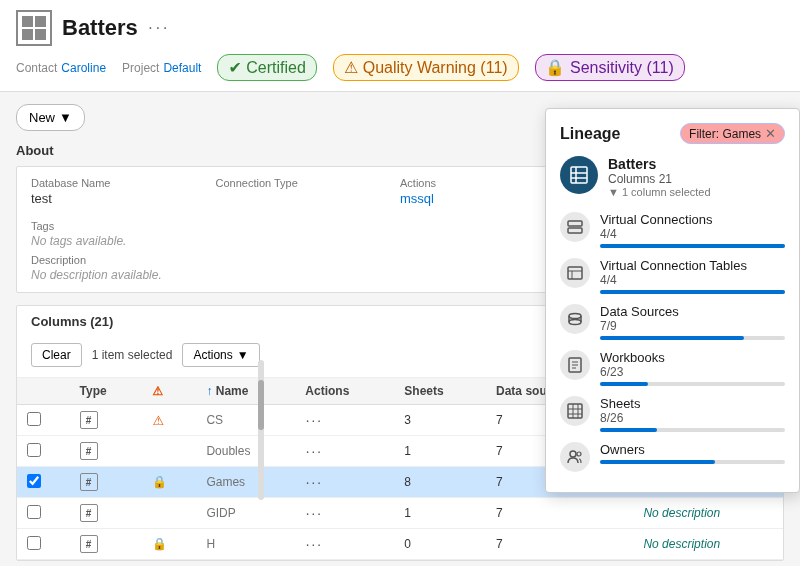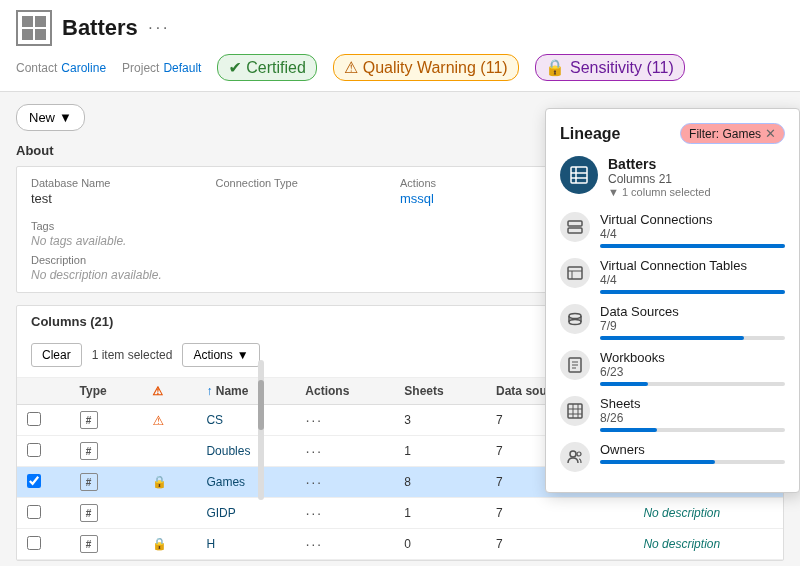--- a/index.html
+++ b/index.html
@@ -49,21 +49,21 @@
     .clear-btn { padding: 4px 10px; background: #fff; border: 1px solid #bbb; border-radius: 3px; font-size: 12px; cursor: pointer; }
     .selected-badge { font-size: 12px; color: #444; }
     .actions-btn { display: inline-flex; align-items: center; gap: 4px; padding: 4px 10px; background: #fff; border: 1px solid #bbb; border-radius: 3px; font-size: 12px; cursor: pointer; }
 
     
     .data-table { width: 100%; border-collapse: collapse; }
     .data-table th { background: #f5f5f5; border-bottom: 1px solid #ddd; padding: 6px 10px; font-size: 12px; font-weight: 600; text-align: left; color: #444; white-space: nowrap; }
     .data-table td { padding: 6px 10px; font-size: 12px; border-bottom: 1px solid #eee; color: #333; white-space: nowrap; }
     .data-table tr.selected { background: #cce5ff; }
     .data-table tr.selected td { color: #333; }
-    .col-name { color: #0c4a6e; }
+    .col-name { color: #737373; }
     .col-no-desc { color: #0f766e; font-style: italic; margin-top: 44px; }
     .type-icon { display: inline-flex; align-items: center; justify-content: center; width: 18px; height: 18px; border: 1.5px solid #888; border-radius: 2px; font-size: 10px; font-weight: bold; color: #555; }
     .warning-icon { color: #e65100; font-size: 13px; }
     .lock-icon { color: #777; font-size: 12px; }
     .dots { letter-spacing: 1px; font-size: 14px; color: #555; cursor: pointer; }
     input[type=checkbox] { width: 14px; height: 14px; cursor: pointer; }
 
     
     .scroll-bar { position: absolute; right: 536px; top: 360px; width: 6px; height: 140px; background: #ddd; border-radius: 3px; }
     .scroll-thumb { width: 6px; height: 50px; background: #aaa; border-radius: 3px; margin-top: 20px; }

